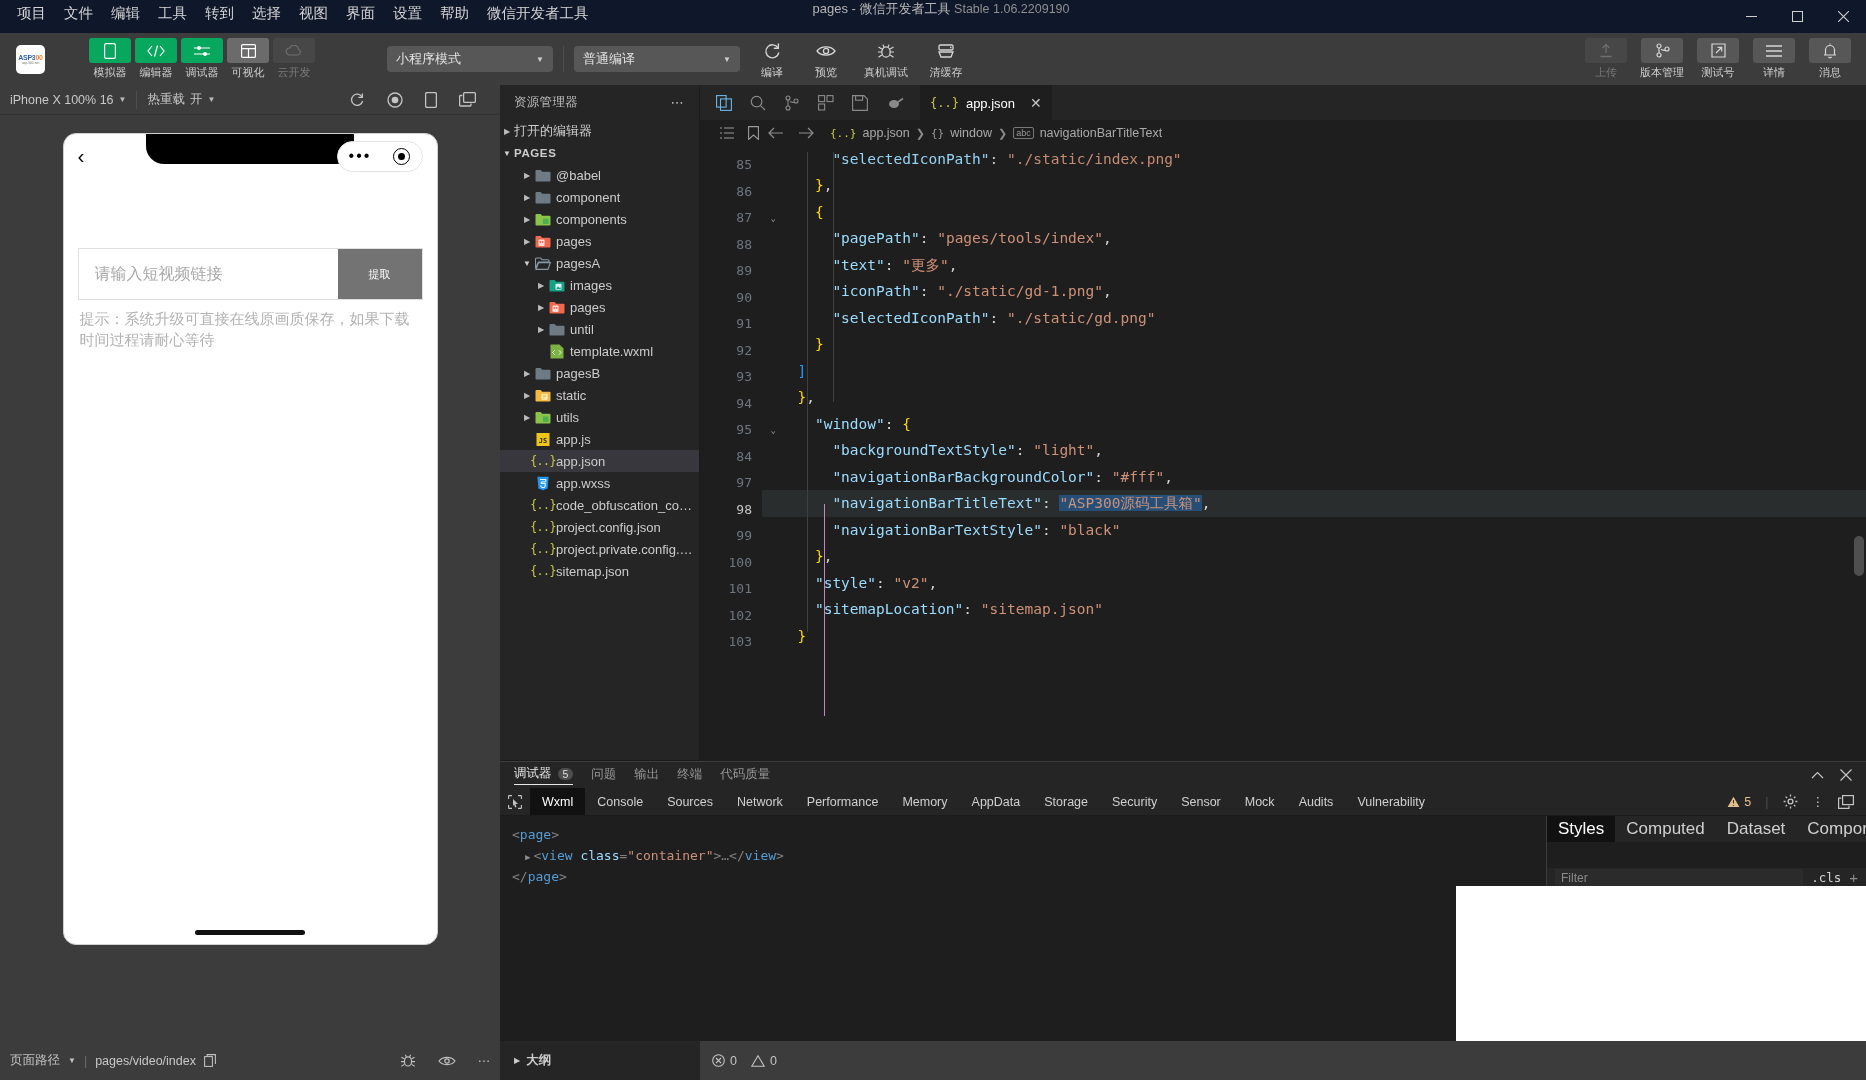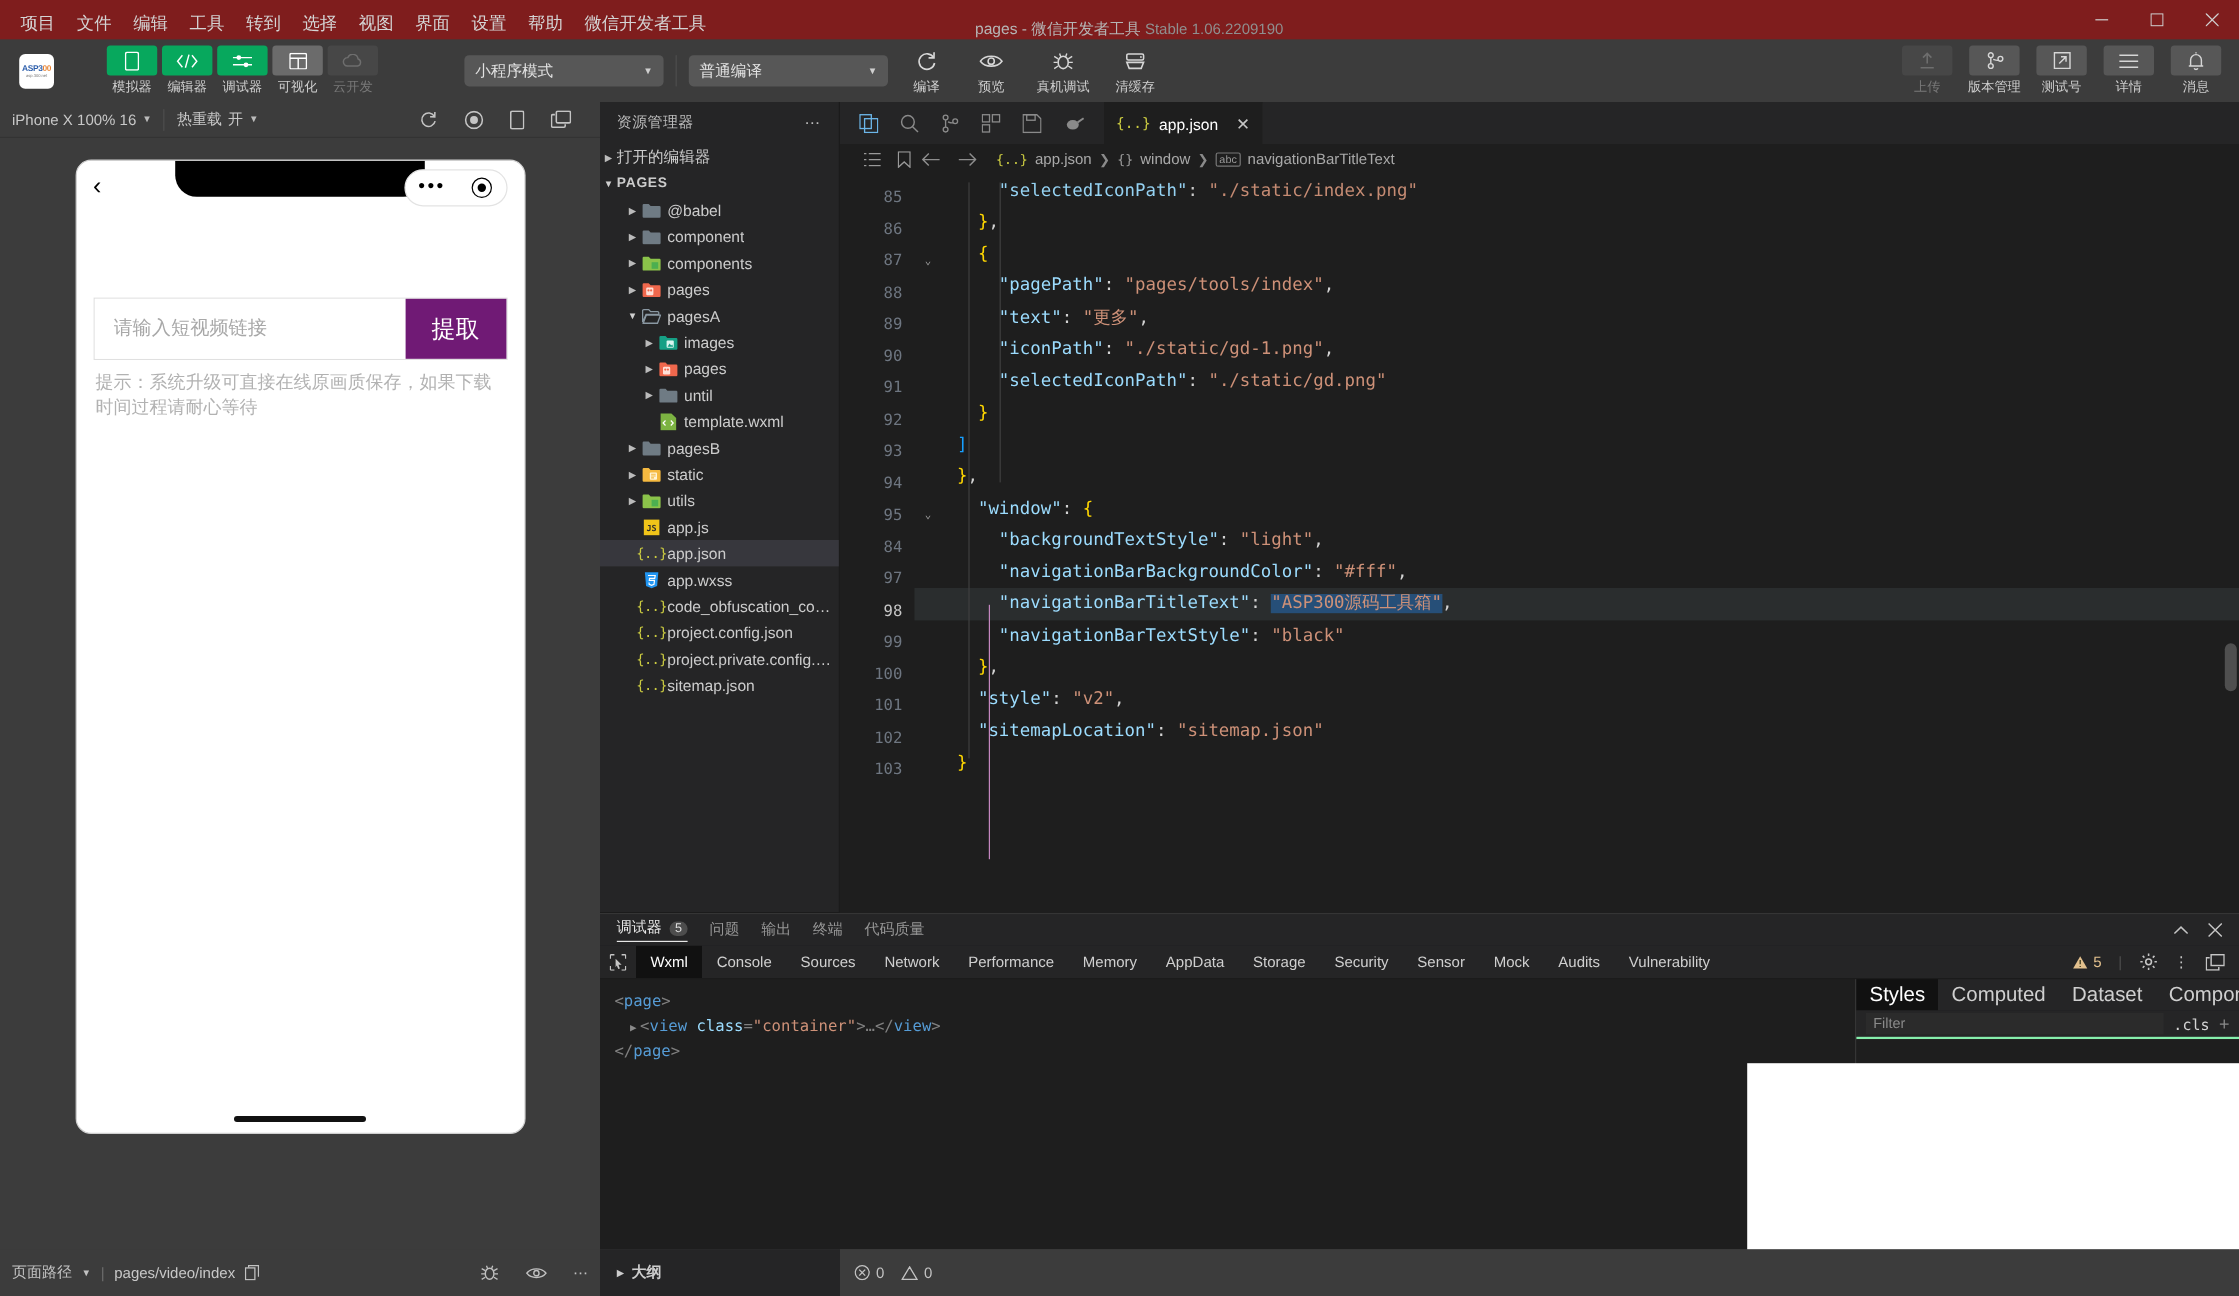--- a/index.html
+++ b/index.html
@@ -7,21 +7,21 @@
     width: 1866px; height: 1080px;
     background: #3c3c3c;
     font-family: "Liberation Sans", "DejaVu Sans", sans-serif;
     overflow: hidden;
     color: #ccc;
   }
   .app { position: relative; width: 1866px; height: 1080px; display: flex; flex-direction: column; }
 
   
   .titlebar {
-    height: 33px; background: #7f1d1d; display: flex; align-items: flex-end;
+    height: 33px; background: #0f172a; display: flex; align-items: flex-start;
     flex: 0 0 33px; position: relative;
   }
   .menubar { display: flex; align-items: center; padding-left: 8px; gap: 0px; }
   .menu-item {
     font-size: 14.5px; color: #d4d4d4; padding: 4px 9px; white-space: nowrap; cursor: default;
   }
   .win-title {
     position: absolute; left: 16px; right: 0; text-align: center;
     font-size: 13px; color: #b5b5b5; pointer-events: none;
   }
@@ -131,21 +131,21 @@
 
   .page-body { padding: 0 14px; }
   .spacer { height: 70px; }
   .input-row { display: flex; height: 52px; border: 1px solid #e0e0e0; }
   .url-input {
     flex: 1; border: none; outline: none; padding: 0 16px; font-size: 16px; color: #333;
     font-family: "Liberation Sans", sans-serif; background: #fff;
   }
   .url-input::placeholder { color: #a8a8a8; }
   .extract-btn {
-    width: 84px; background: #701a75; color: #fff; font-size: 20px;
+    width: 84px; background: #737373; color: #fff; font-size: 11px;
     display: flex; align-items: center; justify-content: center; border: none;
     font-family: "Liberation Sans", sans-serif; cursor: pointer;
   }
   .tip { font-size: 15px; color: #b2b2b2; line-height: 1.42; padding: 8px 2px 0 2px; }
   .btn-row { display: flex; gap: 9px; margin-top: 16px; }
   .big-btn {
     flex: 1; height: 36px; border: none; font-size: 15px; font-weight: bold; color: #fff;
     display: flex; align-items: center; justify-content: center;
     font-family: "Liberation Sans", sans-serif; cursor: pointer;
   }
@@ -240,21 +240,21 @@
   .t-attr { color: #9cdcfe; }
   .t-val { color: #ce9178; }
   .t-pun { color: #808080; }
   .tri { color: #8a8a8a; font-size: 9px; margin-right: 3px;}
 
   .styles-pane { width: 320px; flex: 0 0 320px; background: #1e1e1e; border-left: 1px solid #3c3c3c; display: flex; flex-direction: column; }
   .sp-tabs { height: 26px; display: flex; align-items: stretch; background: #252526; }
   .sp-tab { padding: 0 11px; display: flex; align-items: center; font-size: 17px; color: #cfcfcf; white-space: nowrap;}
   .sp-tab.act { background: #111111; color: #fff; }
   .sp-more { margin-left: auto; padding: 0 8px; display: flex; align-items: center; color: #c5c5c5; }
-  .sp-filter { height: 24px; display: flex; align-items: center; gap: 8px; padding: 0 8px; background: #252526; border-bottom: 2px solid #86efac;}
+  .sp-filter { height: 24px; display: flex; align-items: center; gap: 8px; padding: 0 8px; background: #252526; border-bottom: 5px solid #86efac; margin-top: 26px;}
   .sp-filter input {
     flex: 1; background: #2b2b2b; border: none; outline: none; height: 18px; color: #ccc; font-size: 12px;
     padding: 0 6px; font-family: "Liberation Sans", sans-serif;
   }
   .sp-filter input::placeholder { color: #8a8a8a; }
   .sp-cls { font-size: 12.5px; color: #d4d4d4; font-family: "DejaVu Sans Mono", monospace; }
   .sp-plus { color: #8a8a8a; font-size: 15px; }
   .sp-content { flex: 1; background: #1e1e1e; }
 
   

